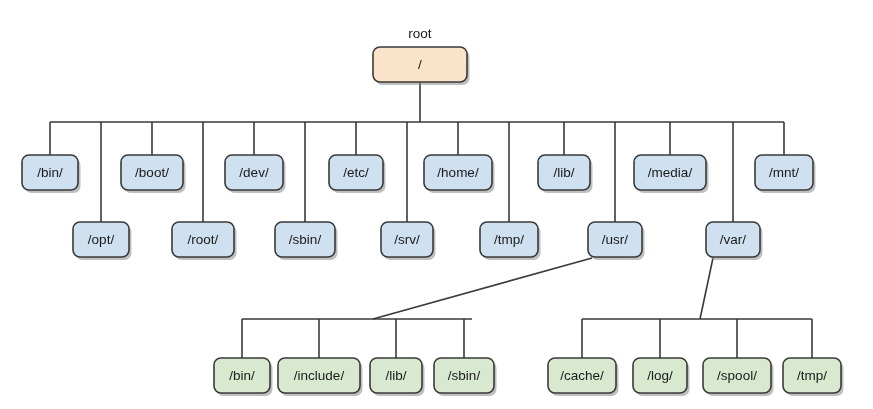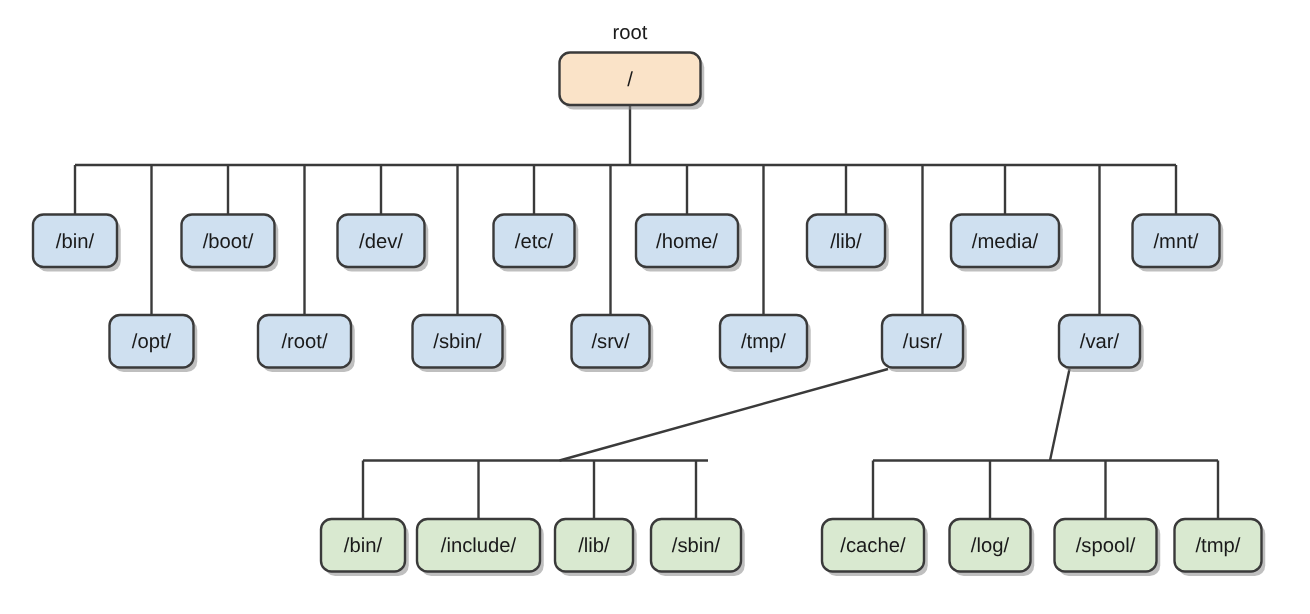--- a/index.html
+++ b/index.html
@@ -10,20 +10,21 @@
   body {
     width: 873px;
     height: 409px;
     font-family: "Liberation Sans", sans-serif;
     overflow: hidden;
   }
   #diagram-root {
     position: relative;
     width: 873px;
     height: 297px;
+    margin-top: 12px;
   }
   svg#tree-svg {
     position: absolute;
     left: 0;
     top: 0;
     width: 873px;
     height: 409px;
     display: block;
   }
   .node-rect {

